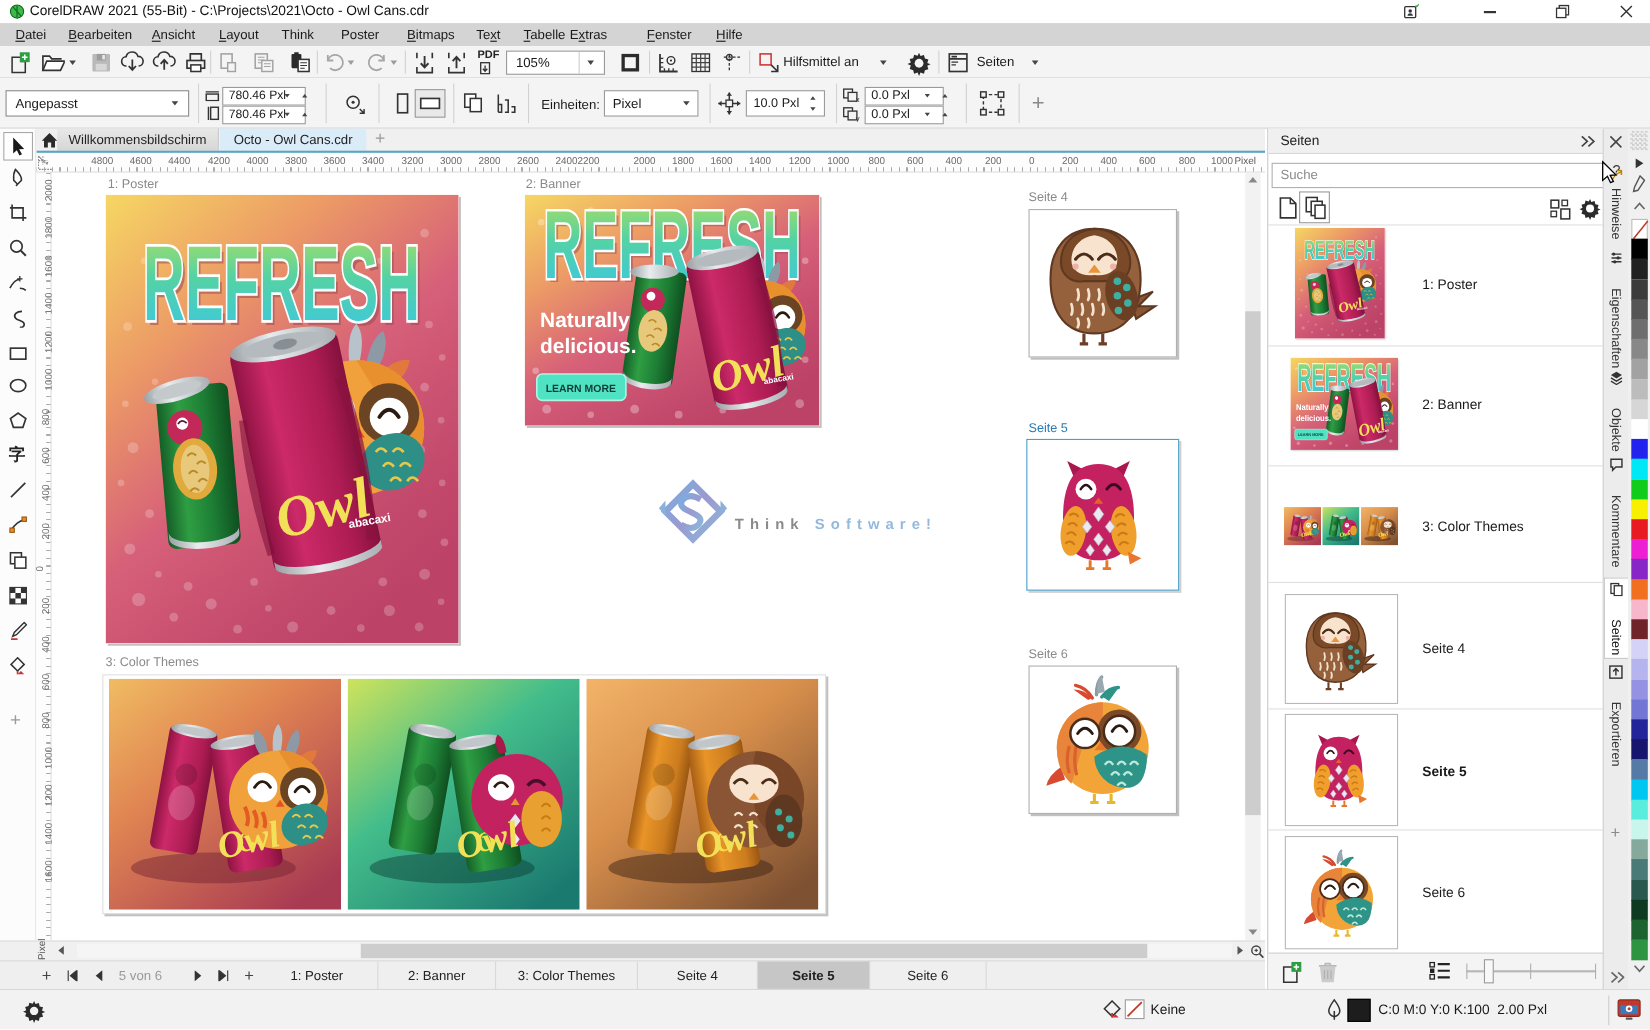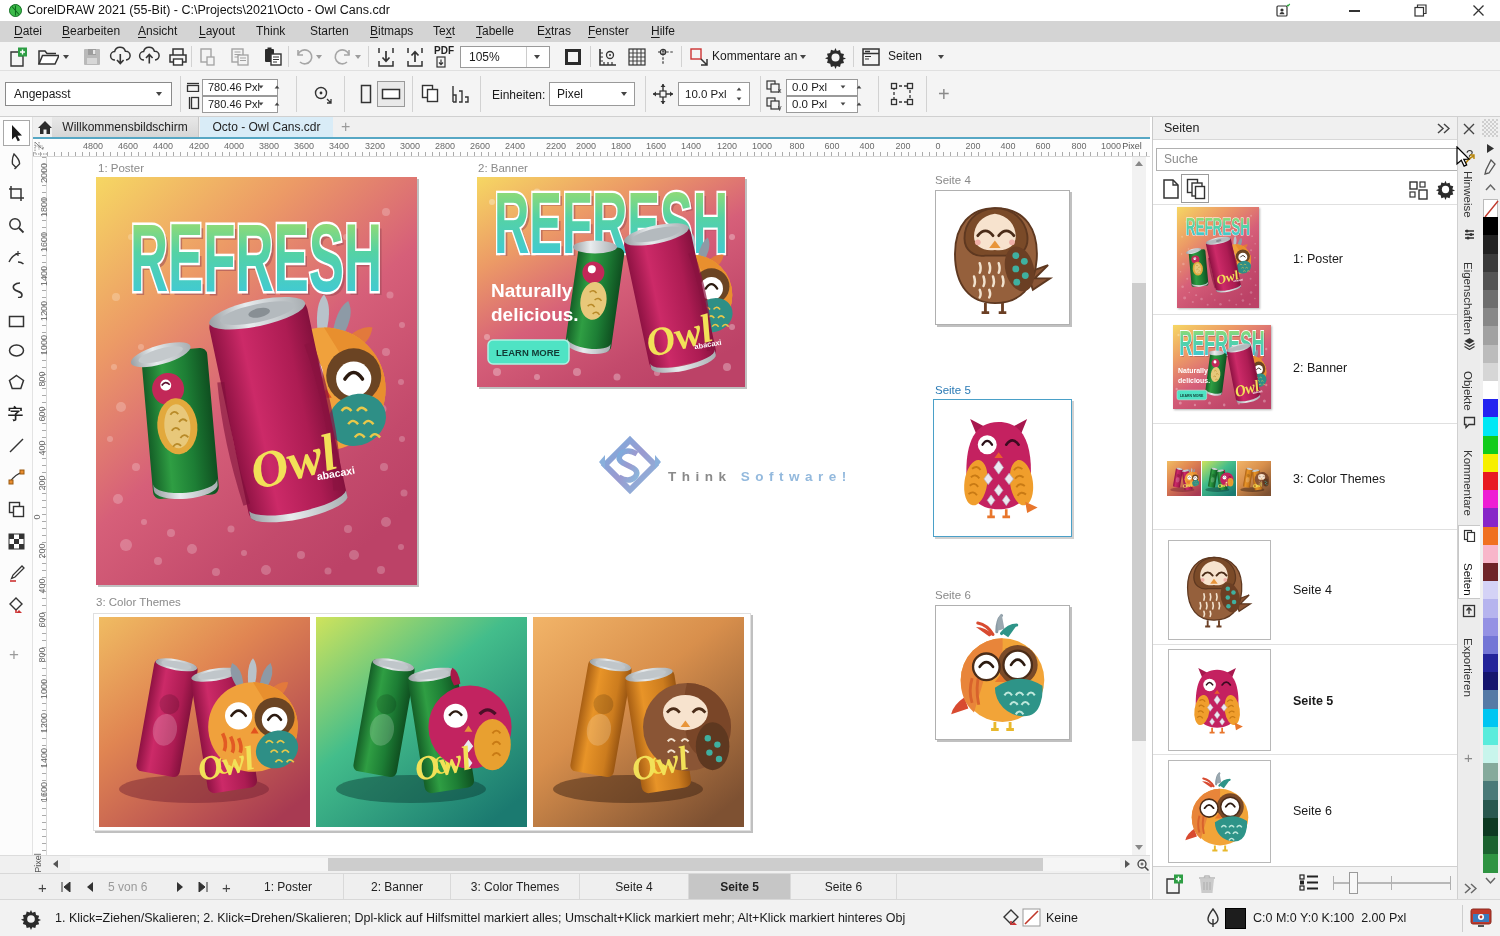--- a/index.html
+++ b/index.html
@@ -62,25 +62,25 @@
   <svg class="icon" style="left:1472px;top:4px" width="13" height="13" viewBox="0 0 13 13">
       <path d="M1.5 1.5l10 10M11.5 1.5l-10 10" stroke="#333" stroke-width="1.3"></path>
     </svg>
 </div>
 <div id="menubar" class="abs">
   <div class="menuitem" style="left:14px"><u>D</u>atei</div>
   <div class="menuitem" style="left:62px"><u>B</u>earbeiten</div>
   <div class="menuitem" style="left:138px"><u>A</u>nsicht</div>
   <div class="menuitem" style="left:199px"><u>L</u>ayout</div>
   <div class="menuitem" style="left:256px">Think</div>
-  <div class="menuitem" style="left:310px">Starten</div>
+  <div class="menuitem" style="left:310px">Poster</div>
   <div class="menuitem" style="left:370px"><u>B</u>itmaps</div>
   <div class="menuitem" style="left:433px">Te<u>x</u>t</div>
   <div class="menuitem" style="left:476px"><u>T</u>abelle</div>
-  <div class="menuitem" style="left:537px">E<u>x</u>tras</div>
+  <div class="menuitem" style="left:518px">E<u>x</u>tras</div>
   <div class="menuitem" style="left:588px"><u>F</u>enster</div>
   <div class="menuitem" style="left:651px"><u>H</u>ilfe</div>
 </div>
 <div id="toolbar" class="abs">
   <svg class="icon" style="left:7px;top:4px" width="22" height="22" viewBox="0 0 22 22">
       <path d="M4 6h8l4 4v10H4z" fill="none" stroke="#333" stroke-width="1.4"></path>
       <path d="M12 6v4h4" fill="none" stroke="#333" stroke-width="1.2"></path>
       <rect x="11" y="1.5" width="9" height="9" fill="#2e9e44"></rect>
       <path d="M15.5 3.5v5M13 6h5" stroke="#fff" stroke-width="1.4"></path>
     </svg>
@@ -169,21 +169,21 @@
     </svg>
   <svg class="icon" style="left:655px;top:4px" width="22" height="22" viewBox="0 0 22 22">
       <path d="M3 6h16M8 3v16" stroke="#333" stroke-width="1.2" stroke-dasharray="2.5 1.6"></path>
       <circle cx="8" cy="6" r="2.6" fill="none" stroke="#333" stroke-width="1.3"></circle>
     </svg>
   <div class="sep" style="left:681px;top:4px;height:21px"></div>
   <svg class="icon" style="left:688px;top:4px" width="22" height="22" viewBox="0 0 22 22">
       <rect x="3" y="3" width="10" height="10" fill="none" stroke="#c33" stroke-width="1.4"></rect>
       <path d="M13 13l6 6M19 13v6h-6" stroke="#333" stroke-width="1.5" fill="none"></path>
     </svg>
-  <div class="icon" style="left:712px;top:7px;font-size:12px;color:#1a1a1a">Kommentare an</div>
+  <div class="icon" style="left:712px;top:7px;font-size:12px;color:#1a1a1a">Hilfsmittel an</div>
   <div class="caret" style="left:800px;top:13px"></div>
   <svg class="icon" style="left:824px;top:4px" width="23" height="23" viewBox="0 0 23 23">
       <path d="M11.5 2l1.3 3 3.2-1 .8 3.2 3.2.8-1 3.2 3 1.3-3 1.3 1 3.2-3.2.8-.8 3.2-3.2-1-1.3 3-1.3-3-3.2 1-.8-3.2L3 16.7l1-3.2-3-1.3 3-1.3-1-3.2 3.2-.8.8-3.2 3.2 1z" fill="#2b2b2b"></path>
       <circle cx="11.5" cy="11.5" r="4" fill="#f4f4f4"></circle>
     </svg>
   <div class="sep" style="left:853px;top:4px;height:21px"></div>
   <svg class="icon" style="left:861px;top:5px" width="20" height="20" viewBox="0 0 20 20">
       <rect x="2" y="2" width="16" height="16" fill="none" stroke="#333" stroke-width="1.5"></rect>
       <path d="M2 6.5h16" stroke="#333" stroke-width="1.5"></path>
       <path d="M4 4.5h5" stroke="#333" stroke-width="1.6"></path>
@@ -295,21 +295,21 @@
     <div class="rnum" style="left:166px">4200</div>
     <div class="rnum" style="left:201px">4000</div>
     <div class="rnum" style="left:236px">3800</div>
     <div class="rnum" style="left:271px">3600</div>
     <div class="rnum" style="left:306px">3400</div>
     <div class="rnum" style="left:342px">3200</div>
     <div class="rnum" style="left:377px">3000</div>
     <div class="rnum" style="left:412px">2800</div>
     <div class="rnum" style="left:447px">2600</div>
     <div class="rnum" style="left:482px">2400</div>
-    <div class="rnum" style="left:523px">2200</div>
+    <div class="rnum" style="left:502px">2200</div>
     <div class="rnum" style="left:553px">2000</div>
     <div class="rnum" style="left:588px">1800</div>
     <div class="rnum" style="left:623px">1600</div>
     <div class="rnum" style="left:658px">1400</div>
     <div class="rnum" style="left:694px">1200</div>
     <div class="rnum" style="left:729px">1000</div>
     <div class="rnum" style="left:764px">800</div>
     <div class="rnum" style="left:799px">600</div>
     <div class="rnum" style="left:834px">400</div>
     <div class="rnum" style="left:870px">200</div>
@@ -838,21 +838,20 @@
   <div class="ptab" style="left:451px;width:129px">3: Color Themes</div>
   <div class="ptab" style="left:580px;width:109px">Seite 4</div>
   <div class="ptab" style="left:689px;width:102px;background:#c6c6c6;font-weight:bold">Seite 5</div>
   <div class="ptab" style="left:791px;width:106px">Seite 6</div>
 </div>
 <div id="statusbar" class="abs">
   <svg class="abs" style="left:20px;top:8px" width="22" height="22" viewBox="0 0 23 23">
       <path d="M11.5 2l1.3 3 3.2-1 .8 3.2 3.2.8-1 3.2 3 1.3-3 1.3 1 3.2-3.2.8-.8 3.2-3.2-1-1.3 3-1.3-3-3.2 1-.8-3.2L3 16.7l1-3.2-3-1.3 3-1.3-1-3.2 3.2-.8.8-3.2 3.2 1z" fill="#2b2b2b"></path>
       <circle cx="11.5" cy="11.5" r="4" fill="#f2f2f2"></circle>
     </svg>
-  <div class="abs" style="left:55px;top:11px;font-size:12.5px;color:#1a1a1a">1. Klick=Ziehen/Skalieren; 2. Klick=Drehen/Skalieren; Dpl-klick auf Hilfsmittel markiert alles; Umschalt+Klick markiert mehr; Alt+Klick markiert hinteres Obj</div>
   <svg class="abs" style="left:1002px;top:9px" width="18" height="18" viewBox="0 0 18 18">
       <path d="M9 1l7 7-7 7-7-7z" fill="none" stroke="#333" stroke-width="1.4"></path>
       <path d="M9 12v4" stroke="#c33" stroke-width="1.6"></path>
       <path d="M12 13l3 3H9z" fill="#c33"></path>
     </svg>
   <svg class="abs" style="left:1022px;top:8px" width="19" height="19" viewBox="0 0 19 19">
       <rect x="1" y="1" width="17" height="17" fill="#fff" stroke="#999"></rect>
       <path d="M3 16L16 3" stroke="#c0392b" stroke-width="1.6"></path>
     </svg>
   <div class="abs" style="left:1046px;top:11px;font-size:12.5px">Keine</div>

